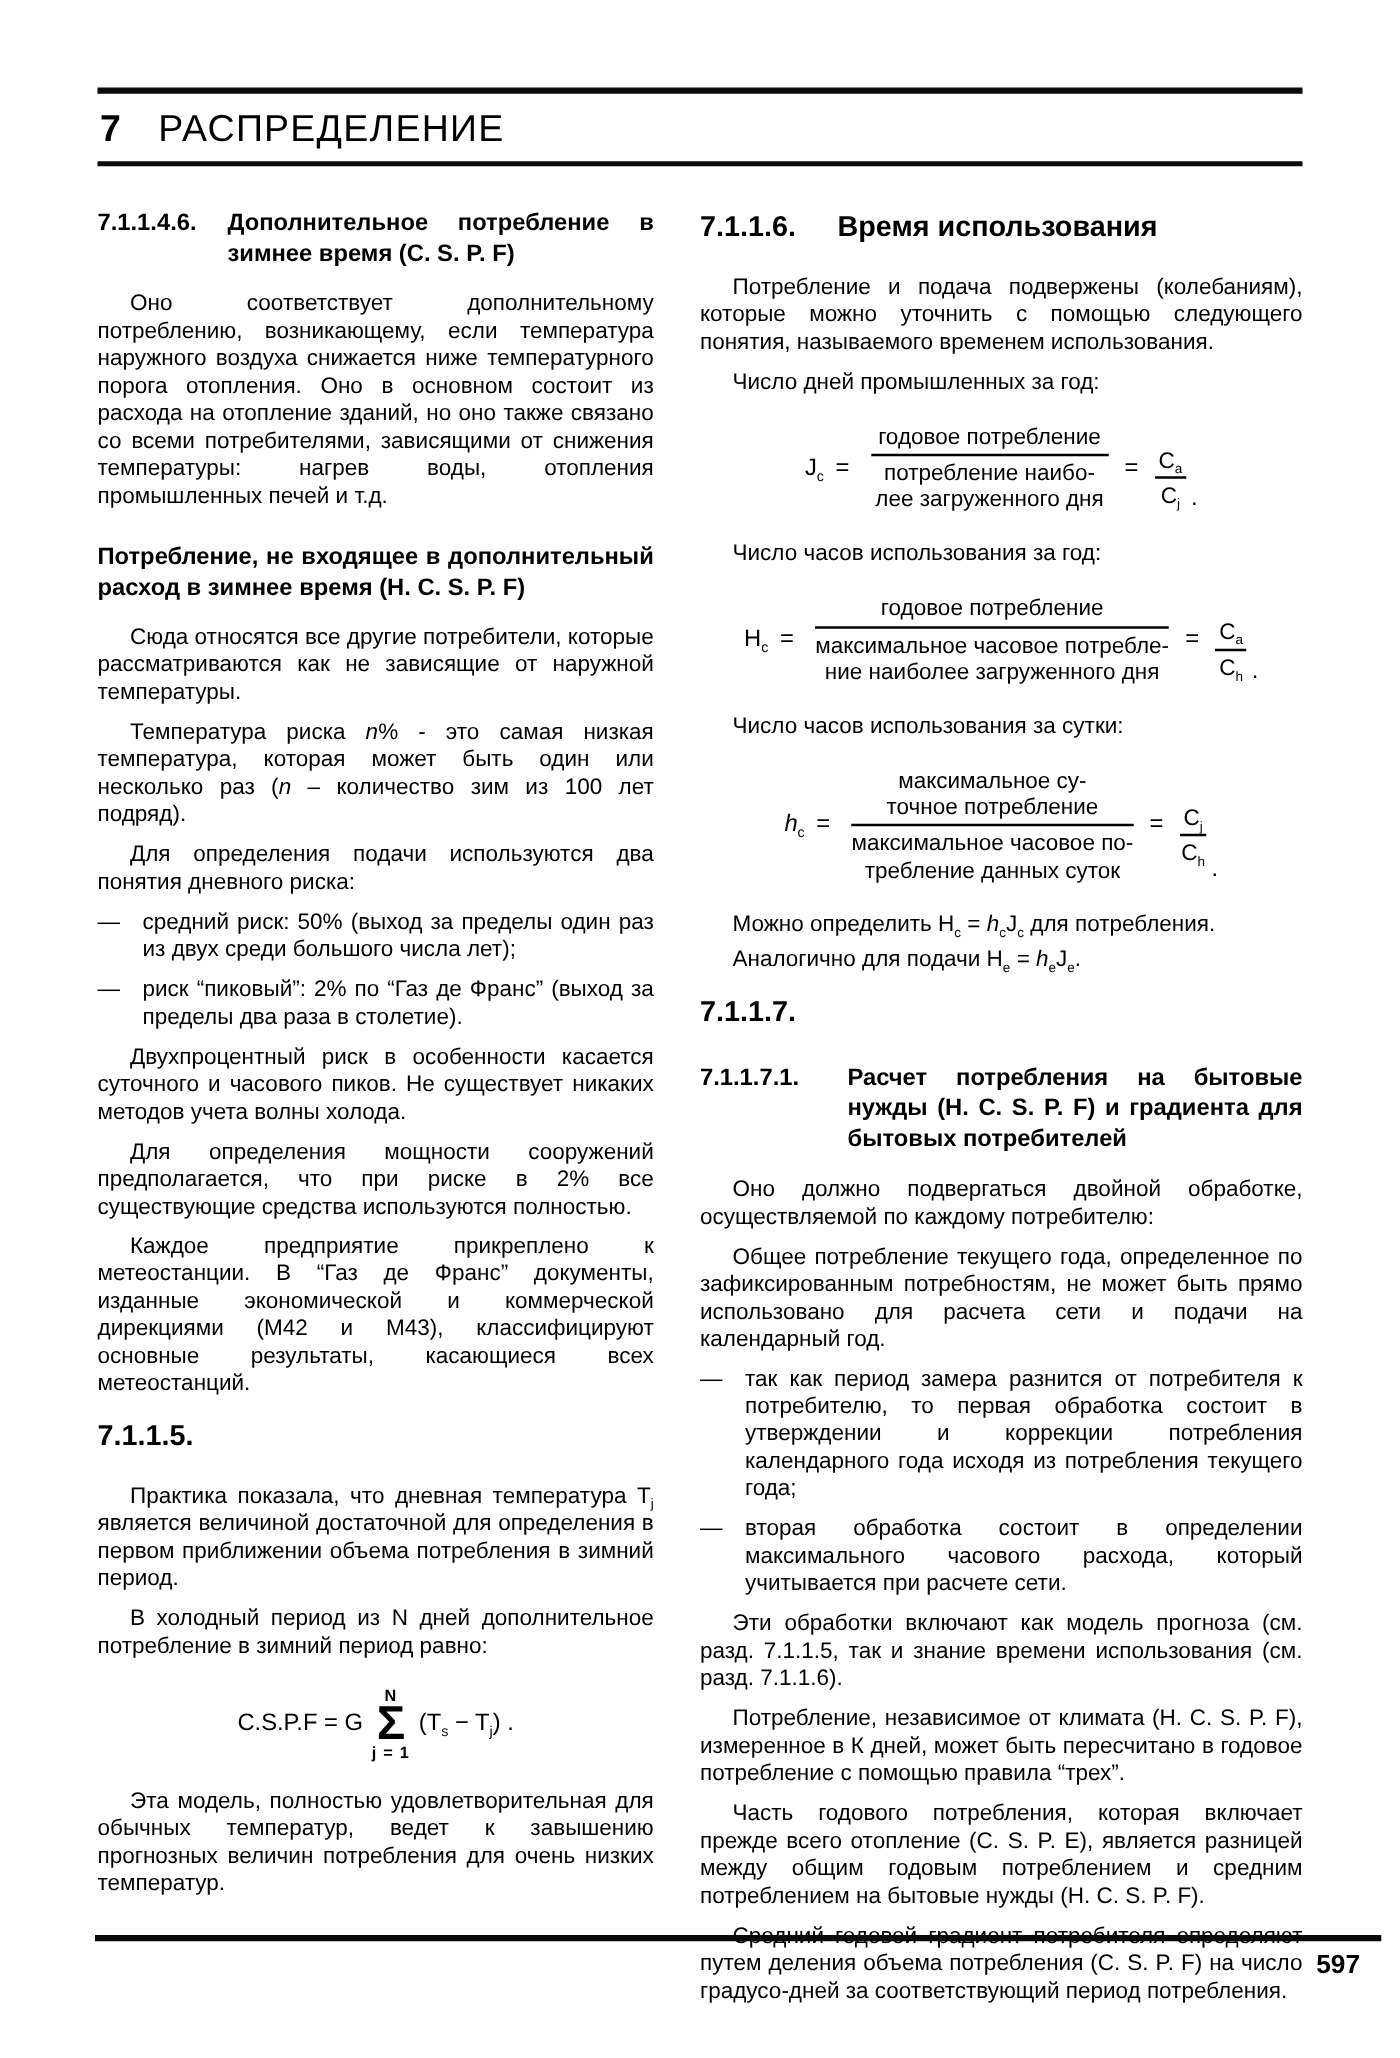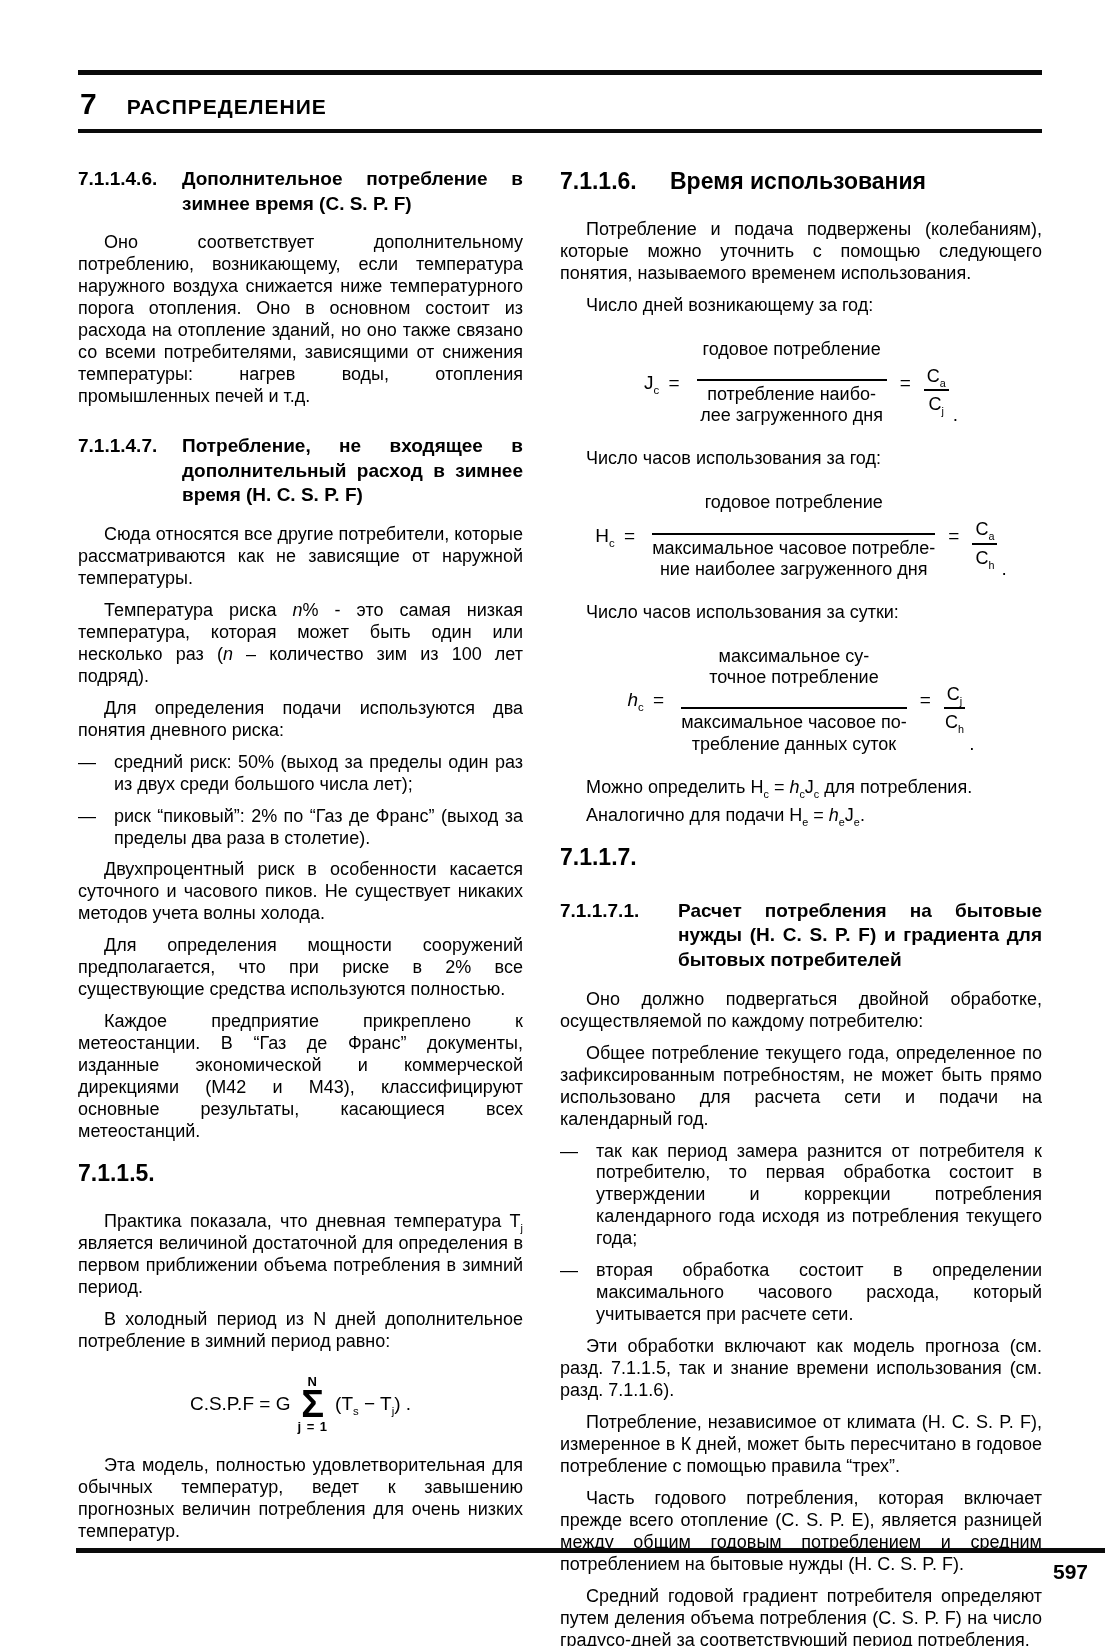--- a/index.html
+++ b/index.html
@@ -12,21 +12,21 @@
     color:#000;
     font-family:"Liberation Sans","DejaVu Sans",sans-serif;
     overflow:hidden;
   }
   .content { padding:0 78px; }
 
   
   .rule-top { margin-top:70px; height:5px; background:#0a0a0a; }
   .chapter-row { display:flex; align-items:baseline; gap:30px; padding:12px 2px 8px 2px; }
   .chapter-num { font-size:30px; font-weight:bold; }
-  .chapter-title { font-size:21px; font-weight:bold; letter-spacing:1px; }
+  .chapter-title { font-size:30px; font-weight:normal; letter-spacing:1px; }
   .rule-bottom { height:4px; background:#0a0a0a; margin-bottom:34px; }
 
   
   .columns { display:flex; gap:37px; align-items:flex-start; }
   .col-left { width:445px; flex:none; }
   .col-right { width:482px; flex:none; }
 
   
   .p {
     font-size:18px; line-height:1.22; text-align:justify;
@@ -53,21 +53,21 @@
 
   
   .formula-line {
     display:flex; justify-content:center; align-items:center;
     margin:22px 0; font-size:19px; text-align:center;
   }
   .sum { display:inline-flex; flex-direction:column; align-items:center; line-height:1; margin:0 7px; }
   .sum .lim { font-size:13px; font-weight:bold; letter-spacing:1px; }
   .sum .sigma { font-size:38px; line-height:0.85; font-weight:bold; }
   .frac { display:inline-block; text-align:center; vertical-align:middle; margin:0 9px; font-size:18px; line-height:1.18; }
-  .frac .top { display:block; border-bottom:2px solid #000; padding:0 6px 19px; }
+  .frac .top { display:block; border-bottom:2px solid #000; padding:0 6px 3px; }
   .frac .bot { display:block; padding-top:3px; }
   .frac .fline { display:block; }
   .frac.small { margin:0 4px 0 9px; }
   .frac.small .top { padding:0 3px 2px;margin-top:16px; }
   .flhs { margin-right:4px; white-space:nowrap; }
   .feq { margin:0 4px; }
   .fperiod { align-self:flex-end; }
 
   
   .footer-rule { position:absolute; left:76px; right:15px; top:1548px; height:5px; background:#0a0a0a; }
@@ -91,21 +91,20 @@
       <div class="col-left">
 
         <div class="h-sub first-heading">
           <span class="num">7.1.1.4.6.</span>
           <span class="txt">Дополнительное потребление в зимнее время (C. S. P. F)</span>
         </div>
 
         <div class="p">Оно соответствует дополнительному потреблению, возникающему, если температура наружного воздуха снижается ниже температурного порога отопления. Оно в основном состоит из расхода на отопление зданий, но оно также связано со всеми потребителями, зависящими от снижения температуры: нагрев воды, отопления промышленных печей и т.д.</div>
 
         <div class="h-sub">
-          <span class="num">7.1.1.4.7.</span>
           <span class="txt">Потребление, не входящее в дополнительный расход в зимнее время (H. C. S. P. F)</span>
         </div>
 
         <div class="p">Сюда относятся все другие потребители, которые рассматриваются как не зависящие от наружной температуры.</div>
 
 
         <div class="p"><span>Температура риска </span><span class="it">n</span><span>% - это самая низкая температура, которая может быть один или несколько раз (</span><span class="it">n</span><span> – количество зим из 100 лет подряд).</span></div>
 
         <div class="p">Для определения подачи используются два понятия дневного риска:</div>
 
@@ -144,21 +143,21 @@
       </div>
 
       <div class="col-right">
 
         <div class="h-sec first-heading">
           <span class="num">7.1.1.6.</span>
           <span class="txt">Время использования</span>
         </div>
 
         <div class="p">Потребление и подача подвержены (колебаниям), которые можно уточнить с помощью следующего понятия, называемого временем использования.</div>
-        <div class="p tight">Число дней возникающему за год:</div>
+        <div class="p tight">Число дней промышленных за год:</div>
 
         <div class="formula-line">
           <span class="flhs"><span>J</span><sub>c</sub> <span class="feq">=</span></span>
           <span class="frac">
             <span class="top">
                 <span class="fline">годовое потребление</span>
               </span>
             <span class="bot">
                 <span class="fline">потребление наибо-</span>
                 <span class="fline">лее загруженного дня</span>

